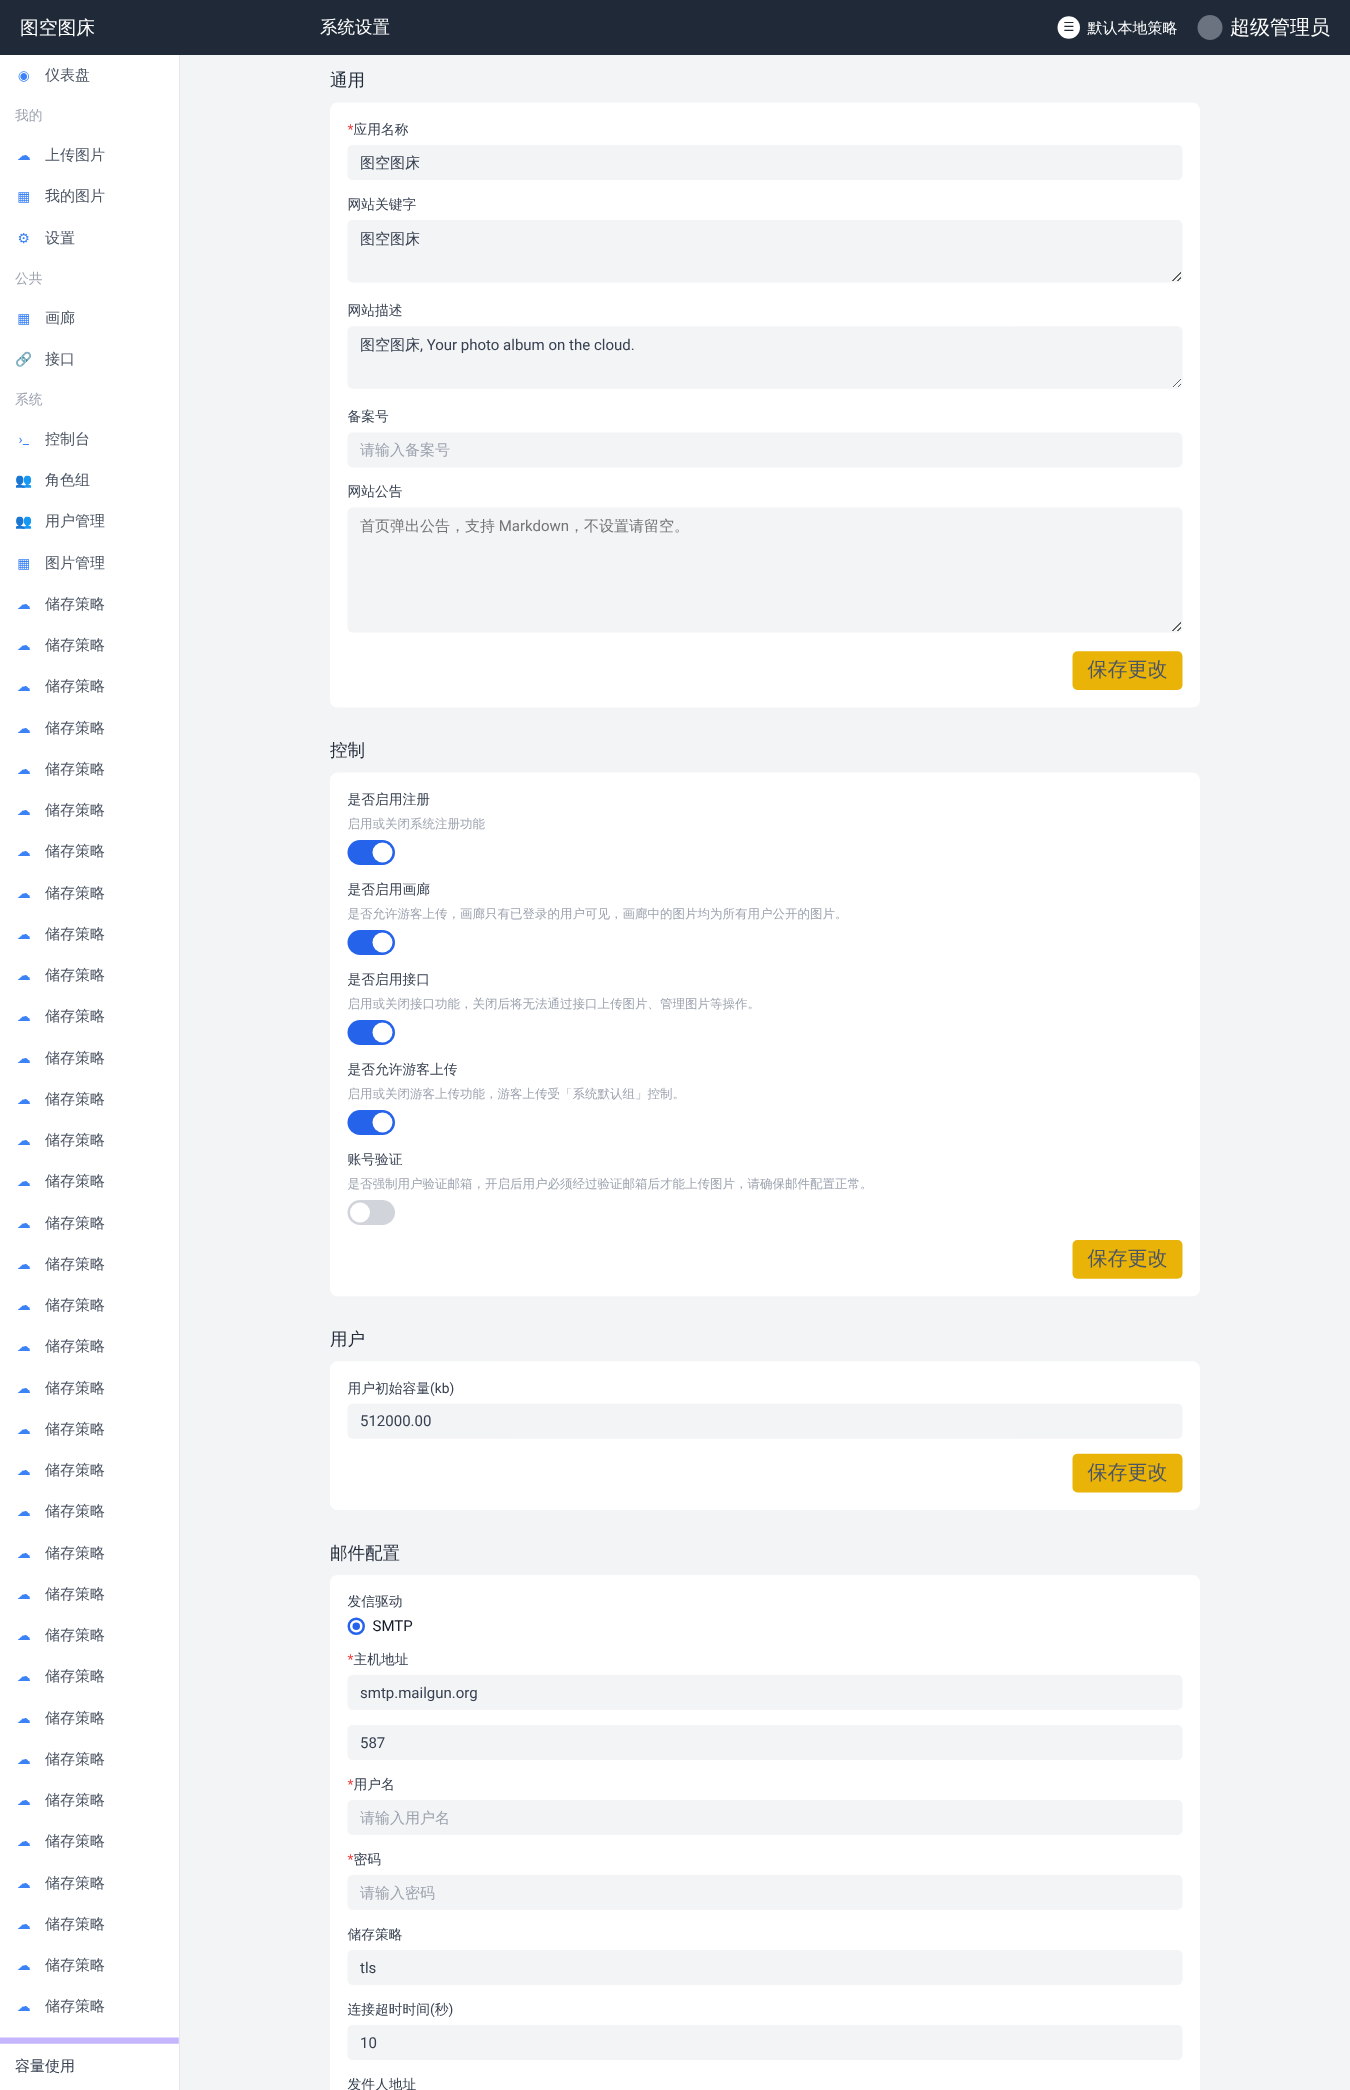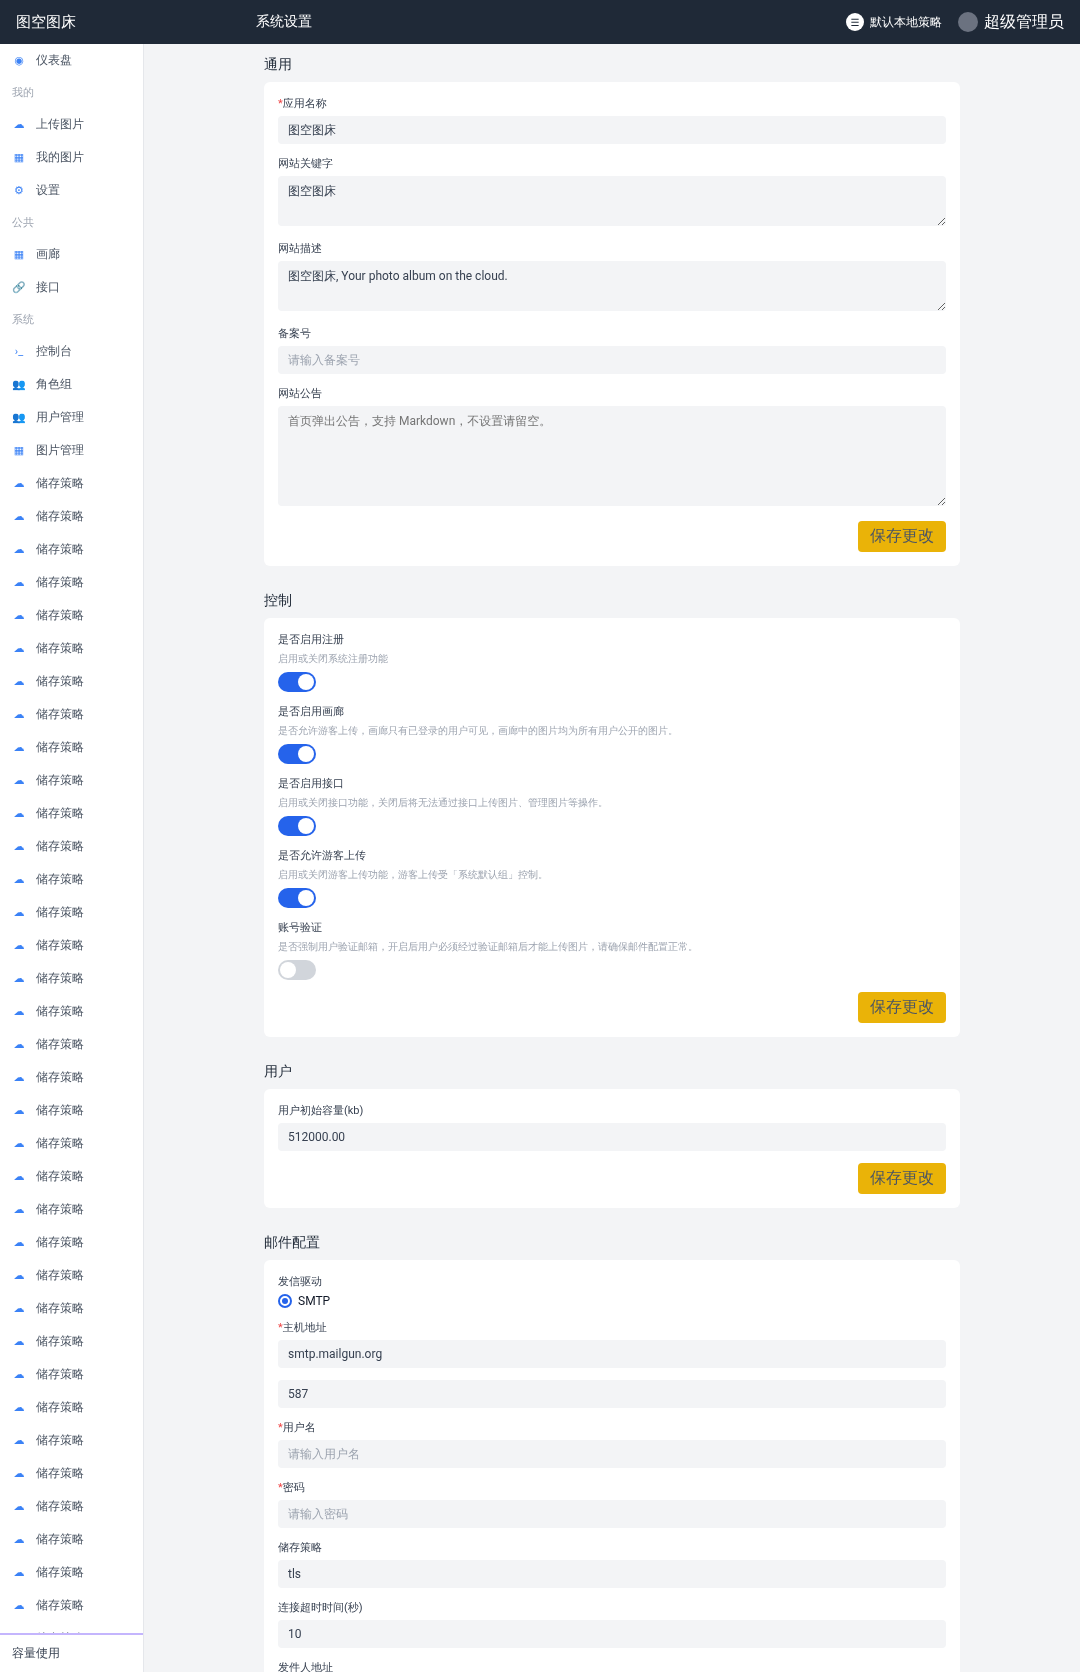--- a/index.html
+++ b/index.html
@@ -11,21 +11,21 @@
 .strategy-badge{display:flex;align-items:center;gap:6px;font-size:12px}
 .strategy-badge .icon{width:18px;height:18px;background:#fff;border-radius:50%;display:flex;align-items:center;justify-content:center;color:#1f2937;font-size:10px}
 .user-badge{display:flex;align-items:flex-start;gap:6px;font-size:16px}
 .avatar{width:20px;height:20px;background:#6b7280;border-radius:50%}
 .sidebar{position:fixed;top:44px;left:0;bottom:0;width:144px;background:#fff;overflow-y:auto;border-right:1px solid #e5e7eb}
 .sidebar::-webkit-scrollbar{width:4px}
 .sidebar::-webkit-scrollbar-thumb{background:#d1d5db}
 .nav-item{display:flex;align-items:center;padding:8px 12px;gap:10px;color:#4b5563;cursor:pointer;font-size:12px}
 .nav-item .icon{width:14px;height:14px;display:flex;align-items:center;justify-content:center;color:#3b82f6;font-size:11px}
 .nav-section{padding:8px 12px;font-size:11px;color:#9ca3af}
-.nav-footer{position:absolute;bottom:0;left:0;right:0;padding:10px 12px;font-size:12px;color:#374151;border-top:2px solid #c4b5fd;background:#fff}
+.nav-footer{position:absolute;bottom:0;left:0;right:0;padding:10px 12px;font-size:12px;color:#374151;border-top:5px solid #c4b5fd;background:#fff}
 .main{margin-left:144px;margin-top:44px;padding:0 0 40px 0}
 .content{max-width:720px;margin:0 auto;padding:0 12px}
 .section-title{font-size:14px;font-weight:400;color:#1f2937;padding:12px 0 8px}
 .card{background:#fff;border-radius:6px;padding:14px;margin-bottom:14px}
 .form-group{margin-bottom:12px}
 .form-label{font-size:11px;color:#374151;margin-bottom:5px;display:block}
 .form-label .req{color:#ef4444}
 .form-desc{font-size:10px;color:#9ca3af;margin-top:2px}
 .form-input{width:100%;padding:7px 10px;background:#f3f4f6;border:none;border-radius:4px;font-size:12px;color:#374151}
 .form-input::placeholder{color:#9ca3af}

